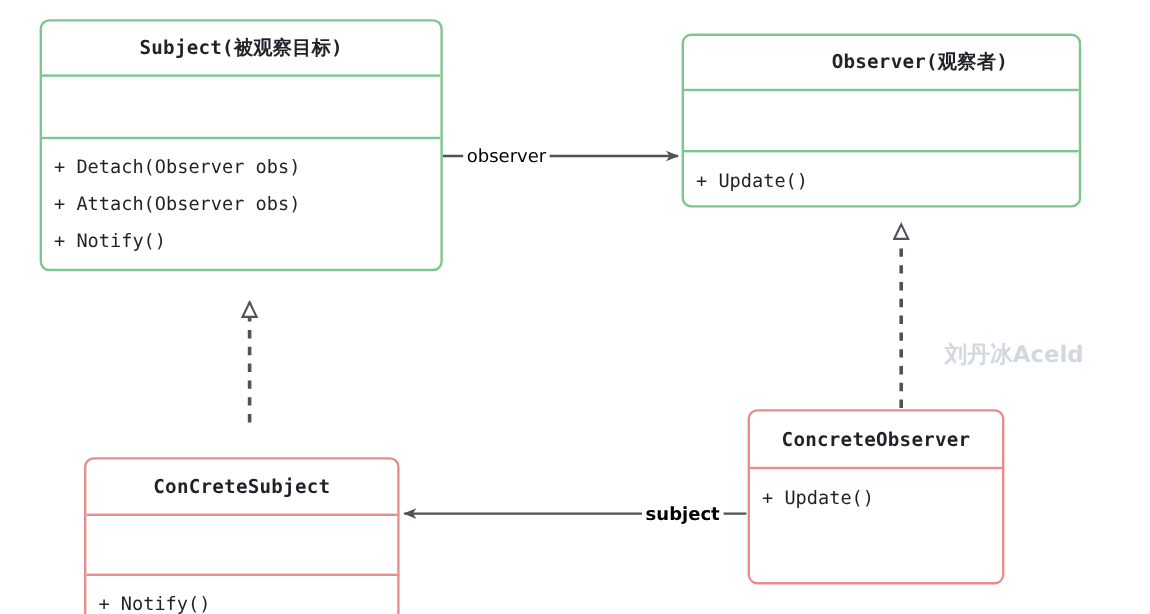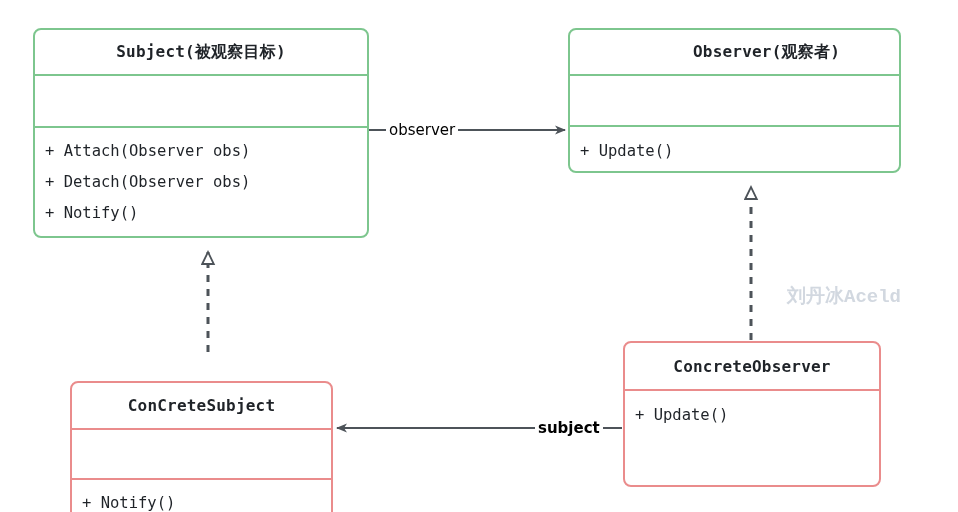--- a/index.html
+++ b/index.html
@@ -115,52 +115,52 @@
 
     <g>
       <line x1="208" y1="352" x2="208" y2="252" stroke="#4d5359" stroke-width="3" stroke-dasharray="7 7" marker-end="url(#arrow-hollow-tri)"></line>
     </g>
 
     <g>
       <line x1="751" y1="340" x2="751" y2="187" stroke="#4d5359" stroke-width="3" stroke-dasharray="7 7" marker-end="url(#arrow-hollow-tri)"></line>
     </g>
   </svg>
 
-  <div class="uml-class green" style="left:33px; top:28px; width:336px; height:210px;">
+  <div class="uml-class green" style="left:33px; top:16px; width:336px; height:210px;">
     <div class="uml-title" style="height:44px;">Subject(被观察目标)</div>
     <div class="uml-section" style="height:52px;"></div>
     <div class="uml-section" style="height:110px;">
+      <div class="uml-member">+ Detach(Observer obs)</div>
       <div class="uml-member">+ Attach(Observer obs)</div>
-      <div class="uml-member">+ Detach(Observer obs)</div>
       <div class="uml-member">+ Notify()</div>
     </div>
   </div>
 
   <div class="uml-class green" style="left:568px; top:28px; width:333px; height:145px;">
     <div class="uml-title" style="height:44px;margin-left:32px;">Observer(观察者)</div>
     <div class="uml-section" style="height:51px;"></div>
     <div class="uml-section" style="height:50px;">
       <div class="uml-member">+ Update()</div>
     </div>
   </div>
 
   <div class="uml-class pink" style="left:70px; top:353px; width:263px; height:144px;margin-top:28px;">
     <div class="uml-title" style="height:45px;">ConCreteSubject</div>
     <div class="uml-section" style="height:50px;"></div>
     <div class="uml-section" style="height:49px;">
       <div class="uml-member">+ Notify()</div>
     </div>
   </div>
 
-  <div class="uml-class pink" style="left:623px; top:341px; width:258px; height:146px;">
+  <div class="uml-class pink" style="left:623px; top:341px; width:214px; height:146px;">
     <div class="uml-title" style="height:46px;">ConcreteObserver</div>
     <div class="uml-section" style="height:50px;">
       <div class="uml-member">+ Update()</div>
     </div>
   </div>
 
   <div class="edge-label" style="left:386px; top:121px;">observer</div>
 
   <div class="edge-label" style="left:535px; top:419px;font-weight:bold;">subject</div>
 
-  <div class="watermark" style="left:787px; top:283px;font-family:Liberation Mono, monospace;">刘丹冰Aceld</div>
+  <div class="watermark" style="left:787px; top:283px;">刘丹冰Aceld</div>
 
 </div>
 
 </body></html>

